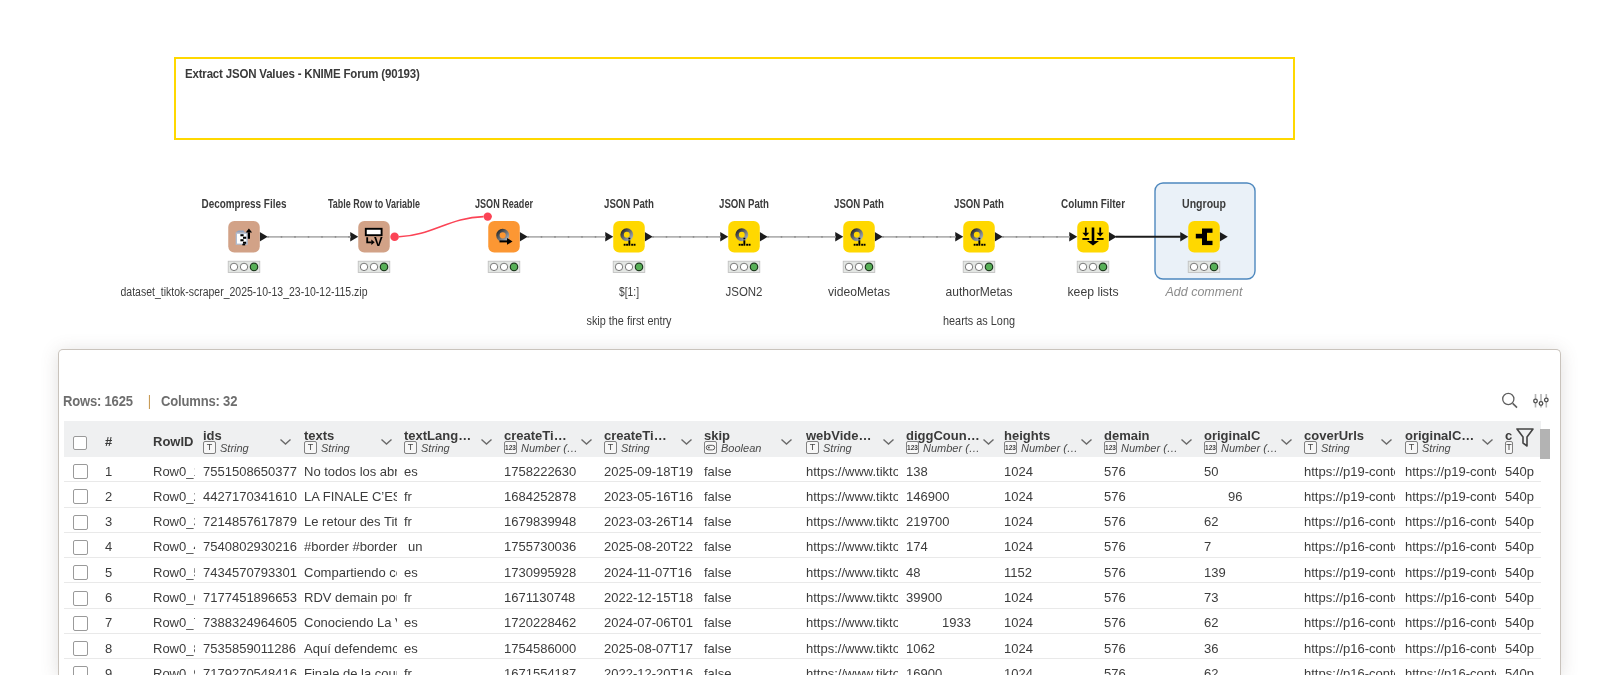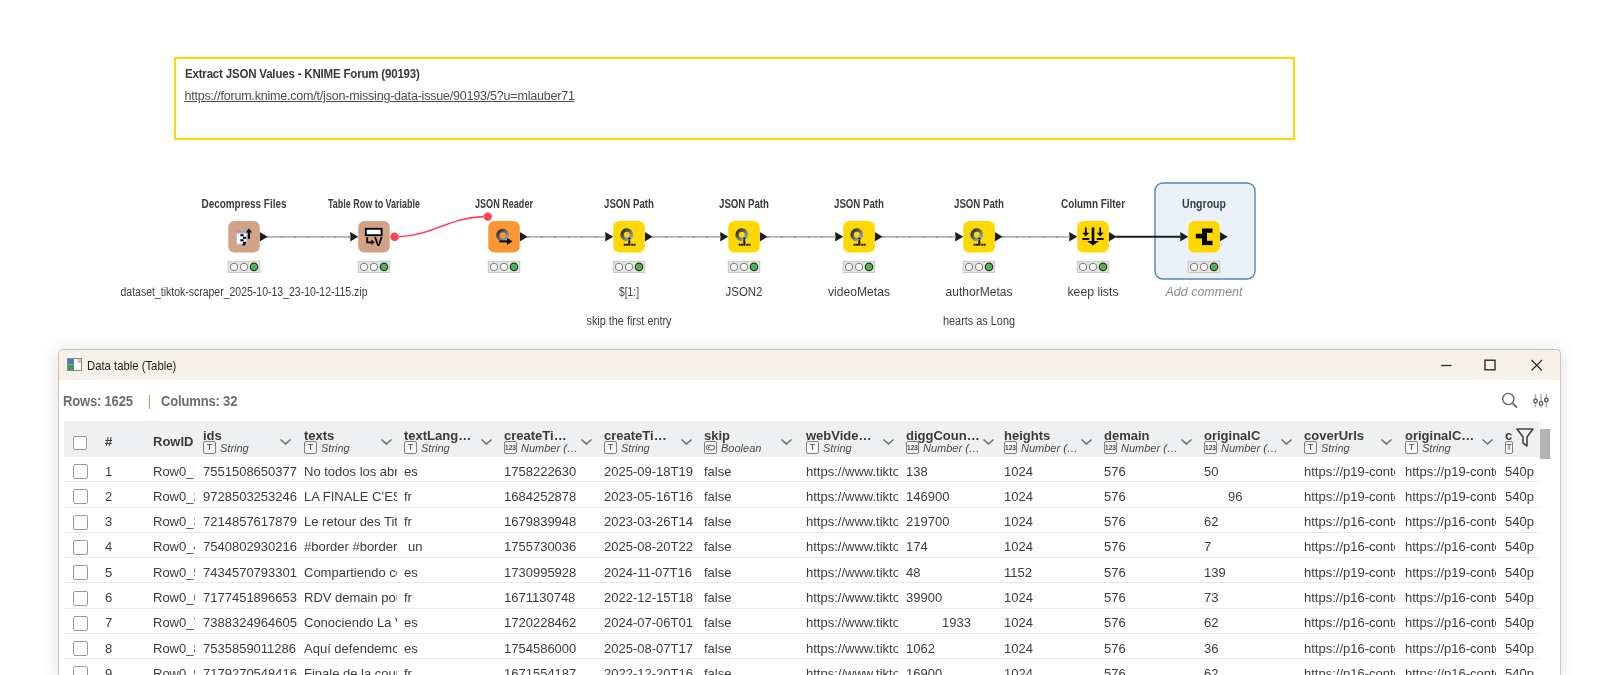--- a/index.html
+++ b/index.html
@@ -25,21 +25,20 @@
 .row{position:absolute;left:0;width:1477px;height:25.3px;border-bottom:1px solid #e9e9e9;box-sizing:border-box;}
 .cell{position:absolute;top:6.5px;font-size:13px;color:#3c3c3c;white-space:nowrap;overflow:hidden;}
 .cbx{position:absolute;width:14px;height:14px;border:1.5px solid #9a9a9a;border-radius:2px;box-sizing:border-box;background:#fff;}
 .hdr .cbx{left:9px;top:15px;}
 .row .cbx{left:9px;top:7px;width:15px;height:15px;}
 </style>
 </head>
 <body>
 <div class="anno">
   <div class="t">Extract JSON Values - KNIME Forum (90193)</div>
-  <div class="l">https://forum.knime.com/t/json-missing-data-issue/90193/5?u=mlauber71</div>
 </div>
 
 <svg id="wf" width="1300" height="170" viewBox="0 0 1300 170">
     <rect x="1155" y="8" width="100" height="96" rx="8" fill="#eaf1f8" stroke="#4e88be" stroke-width="1.4"></rect>
     <path d="M259.75,57.10000000000001 L267.75,61.80000000000001 L259.75,66.50000000000001 Z" fill="#1c1c1c"></path>
     <path d="M350.25,57.10000000000001 L358.25,61.80000000000001 L350.25,66.50000000000001 Z" fill="#1c1c1c"></path>
     <line x1="267.25" y1="61.80000000000001" x2="350.75" y2="61.80000000000001" stroke="#b2b2b2" stroke-width="1.7"></line>
     <line x1="267.25" y1="61.80000000000001" x2="350.75" y2="61.80000000000001" stroke="#8f8f8f" stroke-width="1.7" stroke-dasharray="1.5 12"></line>
     <path d="M519.75,57.10000000000001 L527.75,61.80000000000001 L519.75,66.50000000000001 Z" fill="#1c1c1c"></path>
     <path d="M605.25,57.10000000000001 L613.25,61.80000000000001 L605.25,66.50000000000001 Z" fill="#1c1c1c"></path>
@@ -190,34 +189,20 @@
     <text x="744" y="121" text-anchor="middle" font-size="12.5" fill="#3d3d3d" textLength="37" lengthAdjust="spacingAndGlyphs">JSON2</text>
     <text x="859" y="121" text-anchor="middle" font-size="12.5" fill="#3d3d3d" textLength="62" lengthAdjust="spacingAndGlyphs">videoMetas</text>
     <text x="979" y="121" text-anchor="middle" font-size="12.5" fill="#3d3d3d" textLength="67" lengthAdjust="spacingAndGlyphs">authorMetas</text>
     <text x="1093" y="121" text-anchor="middle" font-size="12.5" fill="#3d3d3d" textLength="51" lengthAdjust="spacingAndGlyphs">keep lists</text>
     <text x="1204" y="121" text-anchor="middle" font-size="12.5" fill="#8c8c8c" textLength="77" lengthAdjust="spacingAndGlyphs" font-style="italic">Add comment</text>
     <text x="629" y="150" text-anchor="middle" font-size="12.5" fill="#3d3d3d" textLength="85" lengthAdjust="spacingAndGlyphs">skip the first entry</text>
     <text x="979" y="150" text-anchor="middle" font-size="12.5" fill="#3d3d3d" textLength="72" lengthAdjust="spacingAndGlyphs">hearts as Long</text>
   </svg>
 
 <div class="win">
-  <div class="tbar">
-    <svg style="position:absolute;left:8px;top:8px" width="15" height="13" viewBox="0 0 15 13">
-      <rect x="0.5" y="0.5" width="14" height="12" fill="#fff" stroke="#8a8a8a"></rect>
-      <rect x="1" y="1" width="6" height="5.5" fill="#4a79b8"></rect>
-      <rect x="1" y="6.5" width="6" height="5.5" fill="#3f9b4f"></rect>
-      <rect x="10.5" y="1" width="3.5" height="4" fill="#c9c9c9"></rect>
-    </svg>
-    <div class="txt">Data table (Table)</div>
-    <svg style="position:absolute;left:1381px;top:9px" width="110" height="14" viewBox="0 0 110 14">
-      <line x1="1" y1="6.5" x2="11.5" y2="6.5" stroke="#2b2b2b" stroke-width="1.3"></line>
-      <rect x="45" y="1.2" width="10" height="9.6" fill="none" stroke="#2b2b2b" stroke-width="1.4"></rect>
-      <path d="M91.5 1 L102 11.5 M102 1 L91.5 11.5" stroke="#2b2b2b" stroke-width="1.2"></path>
-    </svg>
-  </div>
   <div class="stats">Rows: 1625<span class="sep">|</span>Columns: 32</div>
   <svg style="position:absolute;left:1443px;top:42px" width="50" height="18" viewBox="0 0 50 18">
     <circle cx="6.3" cy="7" r="5.6" fill="none" stroke="#5f5f5f" stroke-width="1.3"></circle>
     <line x1="10.7" y1="11.4" x2="15" y2="15.6" stroke="#5f5f5f" stroke-width="1.6"></line>
     <g stroke="#b3b3b3" stroke-width="1.6">
       <line x1="33.5" y1="2" x2="33.5" y2="15.5"></line>
         <line x1="39" y1="2" x2="39" y2="15.5"></line>
         <line x1="44.3" y1="2" x2="44.3" y2="15.5"></line>
     </g>
     <g fill="#fff" stroke="#4e4e4e" stroke-width="1.3">
@@ -350,21 +335,21 @@
         <div class="cell" style="left:1040px;width:95px">576</div>
         <div class="cell" style="left:1140px;width:95px">50</div>
         <div class="cell" style="left:1240px;width:91px">https://p19-conten</div>
         <div class="cell" style="left:1341px;width:91px">https://p19-conten</div>
         <div class="cell" style="left:1441px;width:40px">540p</div>
       </div>
       <div class="row" style="top:25.3px">
         <div class="cbx"></div>
         <div class="cell" style="left:41px;width:40px">2</div>
         <div class="cell" style="left:89px;width:41.5px">Row0_2</div>
-        <div class="cell" style="left:139px;width:96px">9728503253246</div>
+        <div class="cell" style="left:139px;width:96px">4427170341610</div>
         <div class="cell" style="left:240px;width:93px">LA FINALE C’EST</div>
         <div class="cell" style="left:340px;width:92px">fr</div>
         <div class="cell" style="left:440px;width:95px">1684252878</div>
         <div class="cell" style="left:540px;width:95px">2023-05-16T16</div>
         <div class="cell" style="left:640px;width:95px">false</div>
         <div class="cell" style="left:742px;width:92px">https://www.tiktok</div>
         <div class="cell" style="left:842px;width:93px">146900</div>
         <div class="cell" style="left:940px;width:95px">1024</div>
         <div class="cell" style="left:1040px;width:95px">576</div>
         <div class="cell" style="left:1164px;width:95px">96</div>

